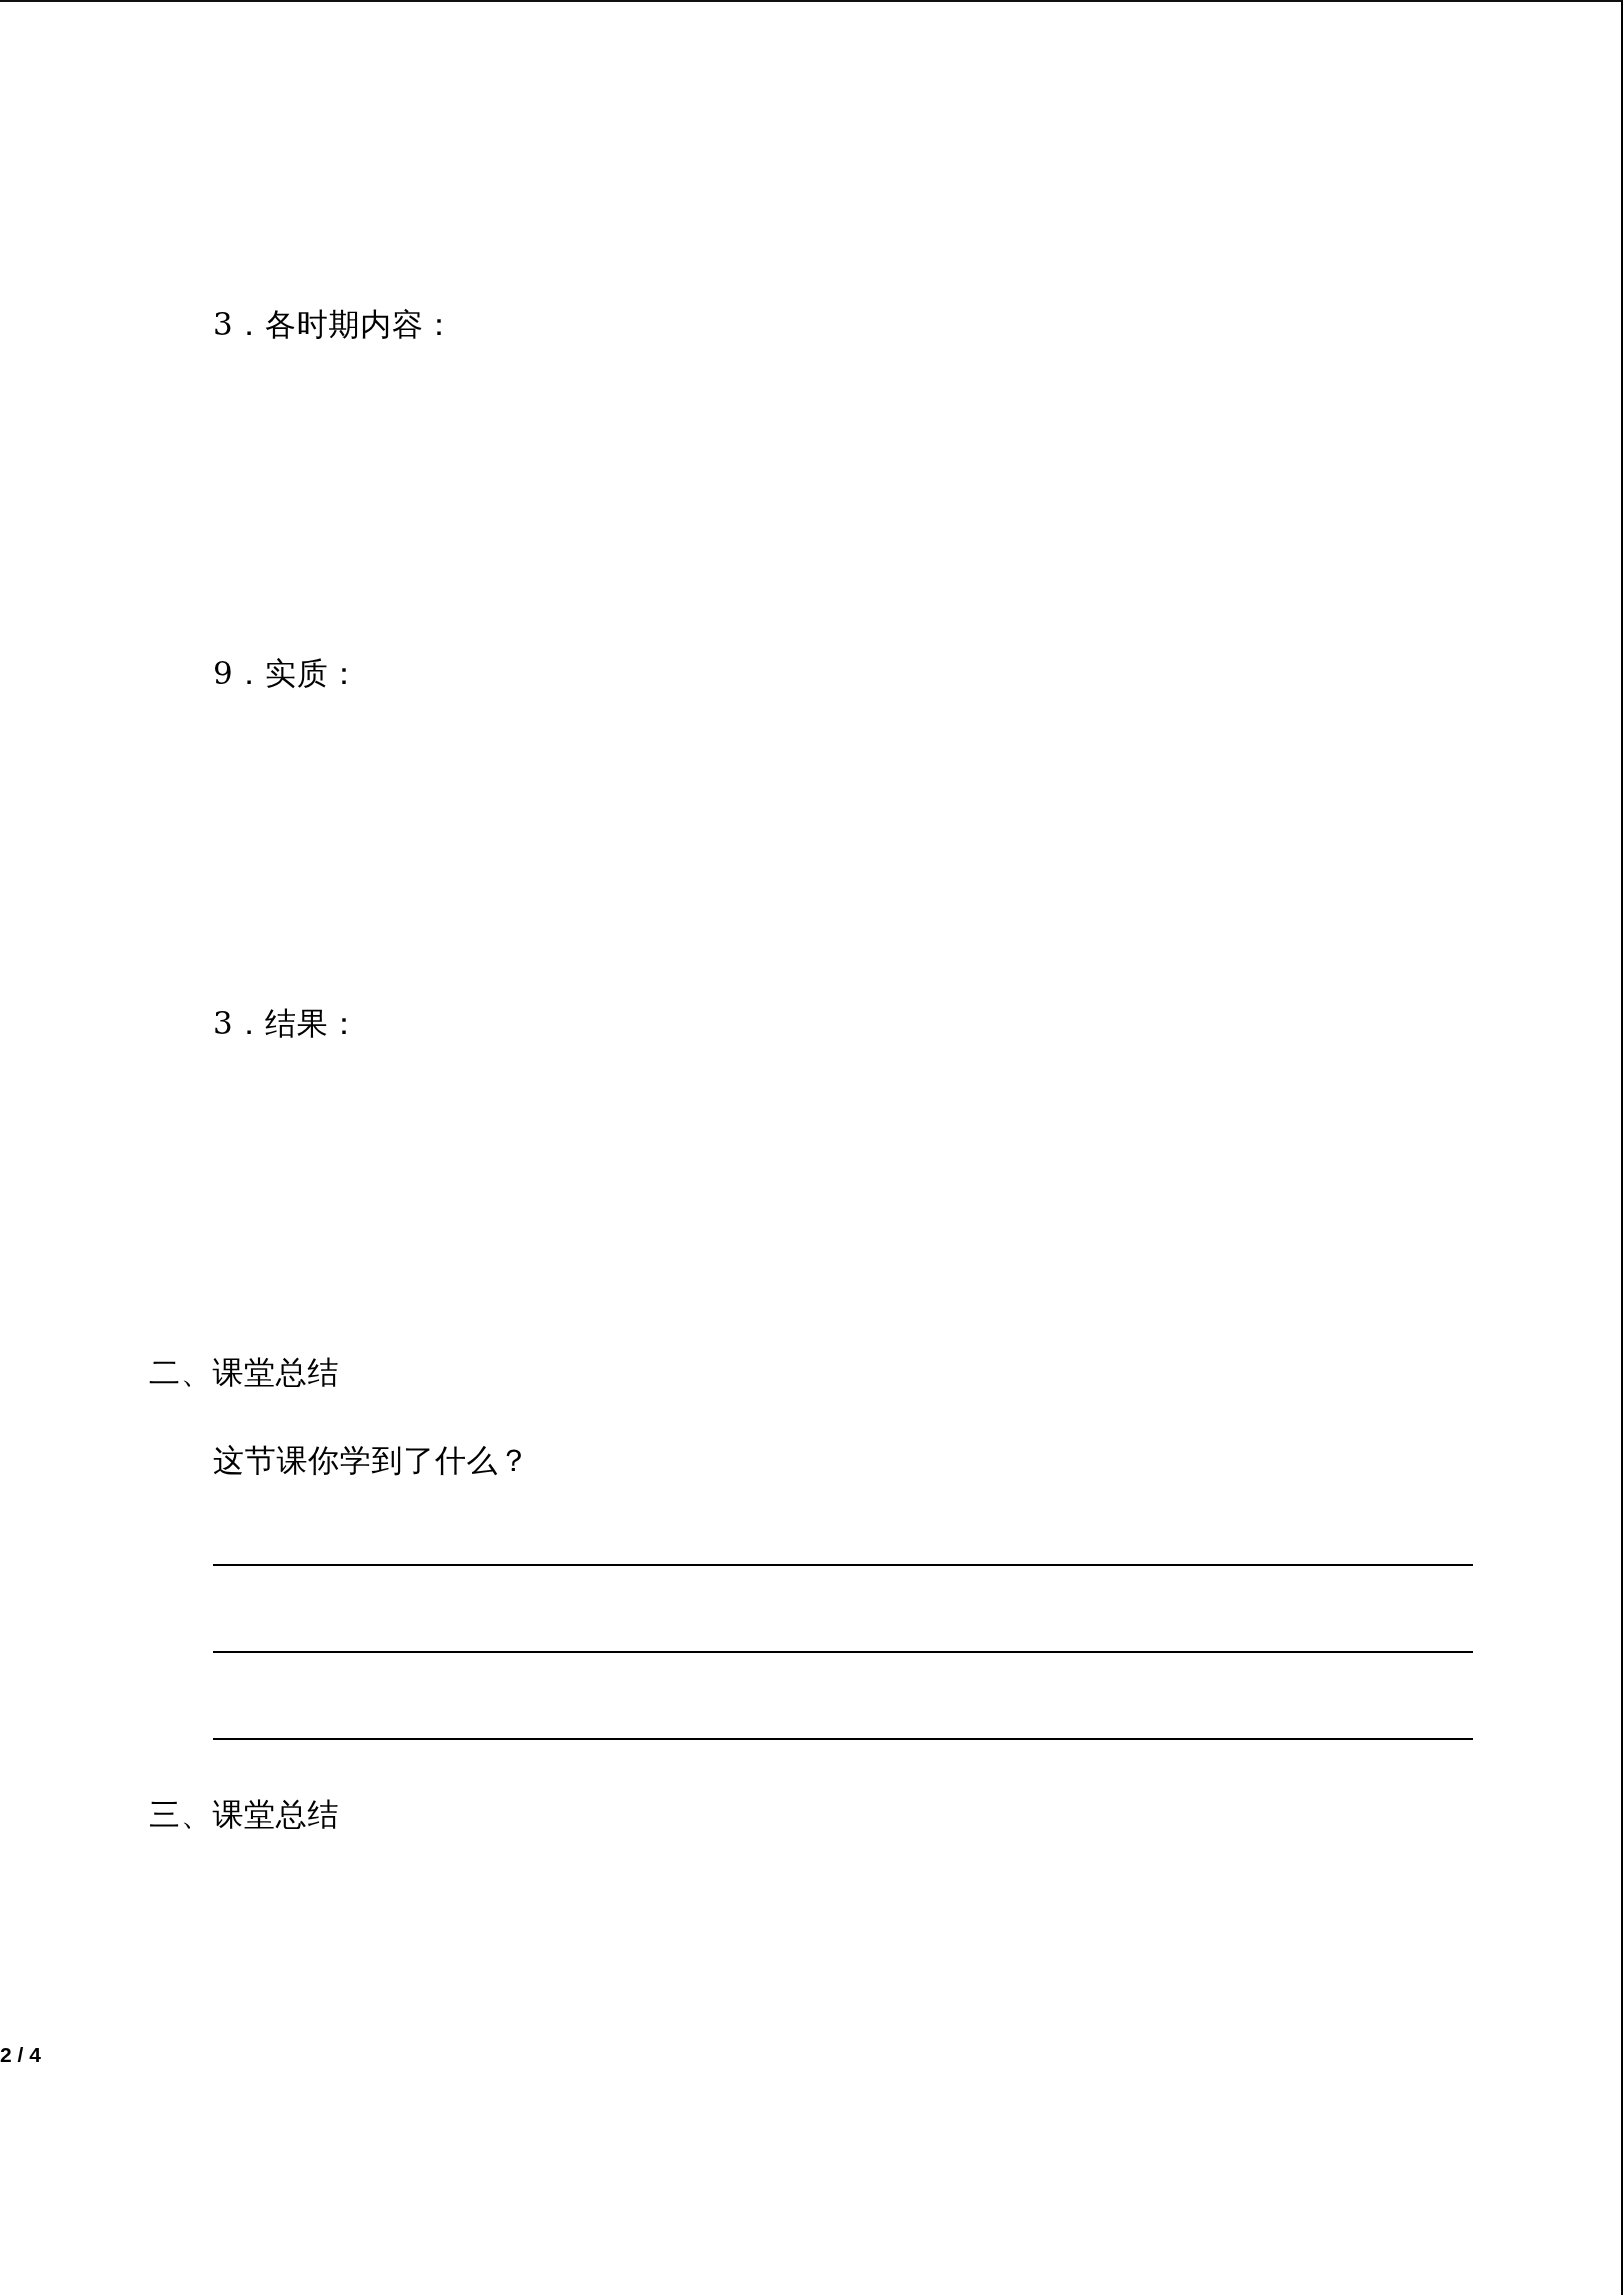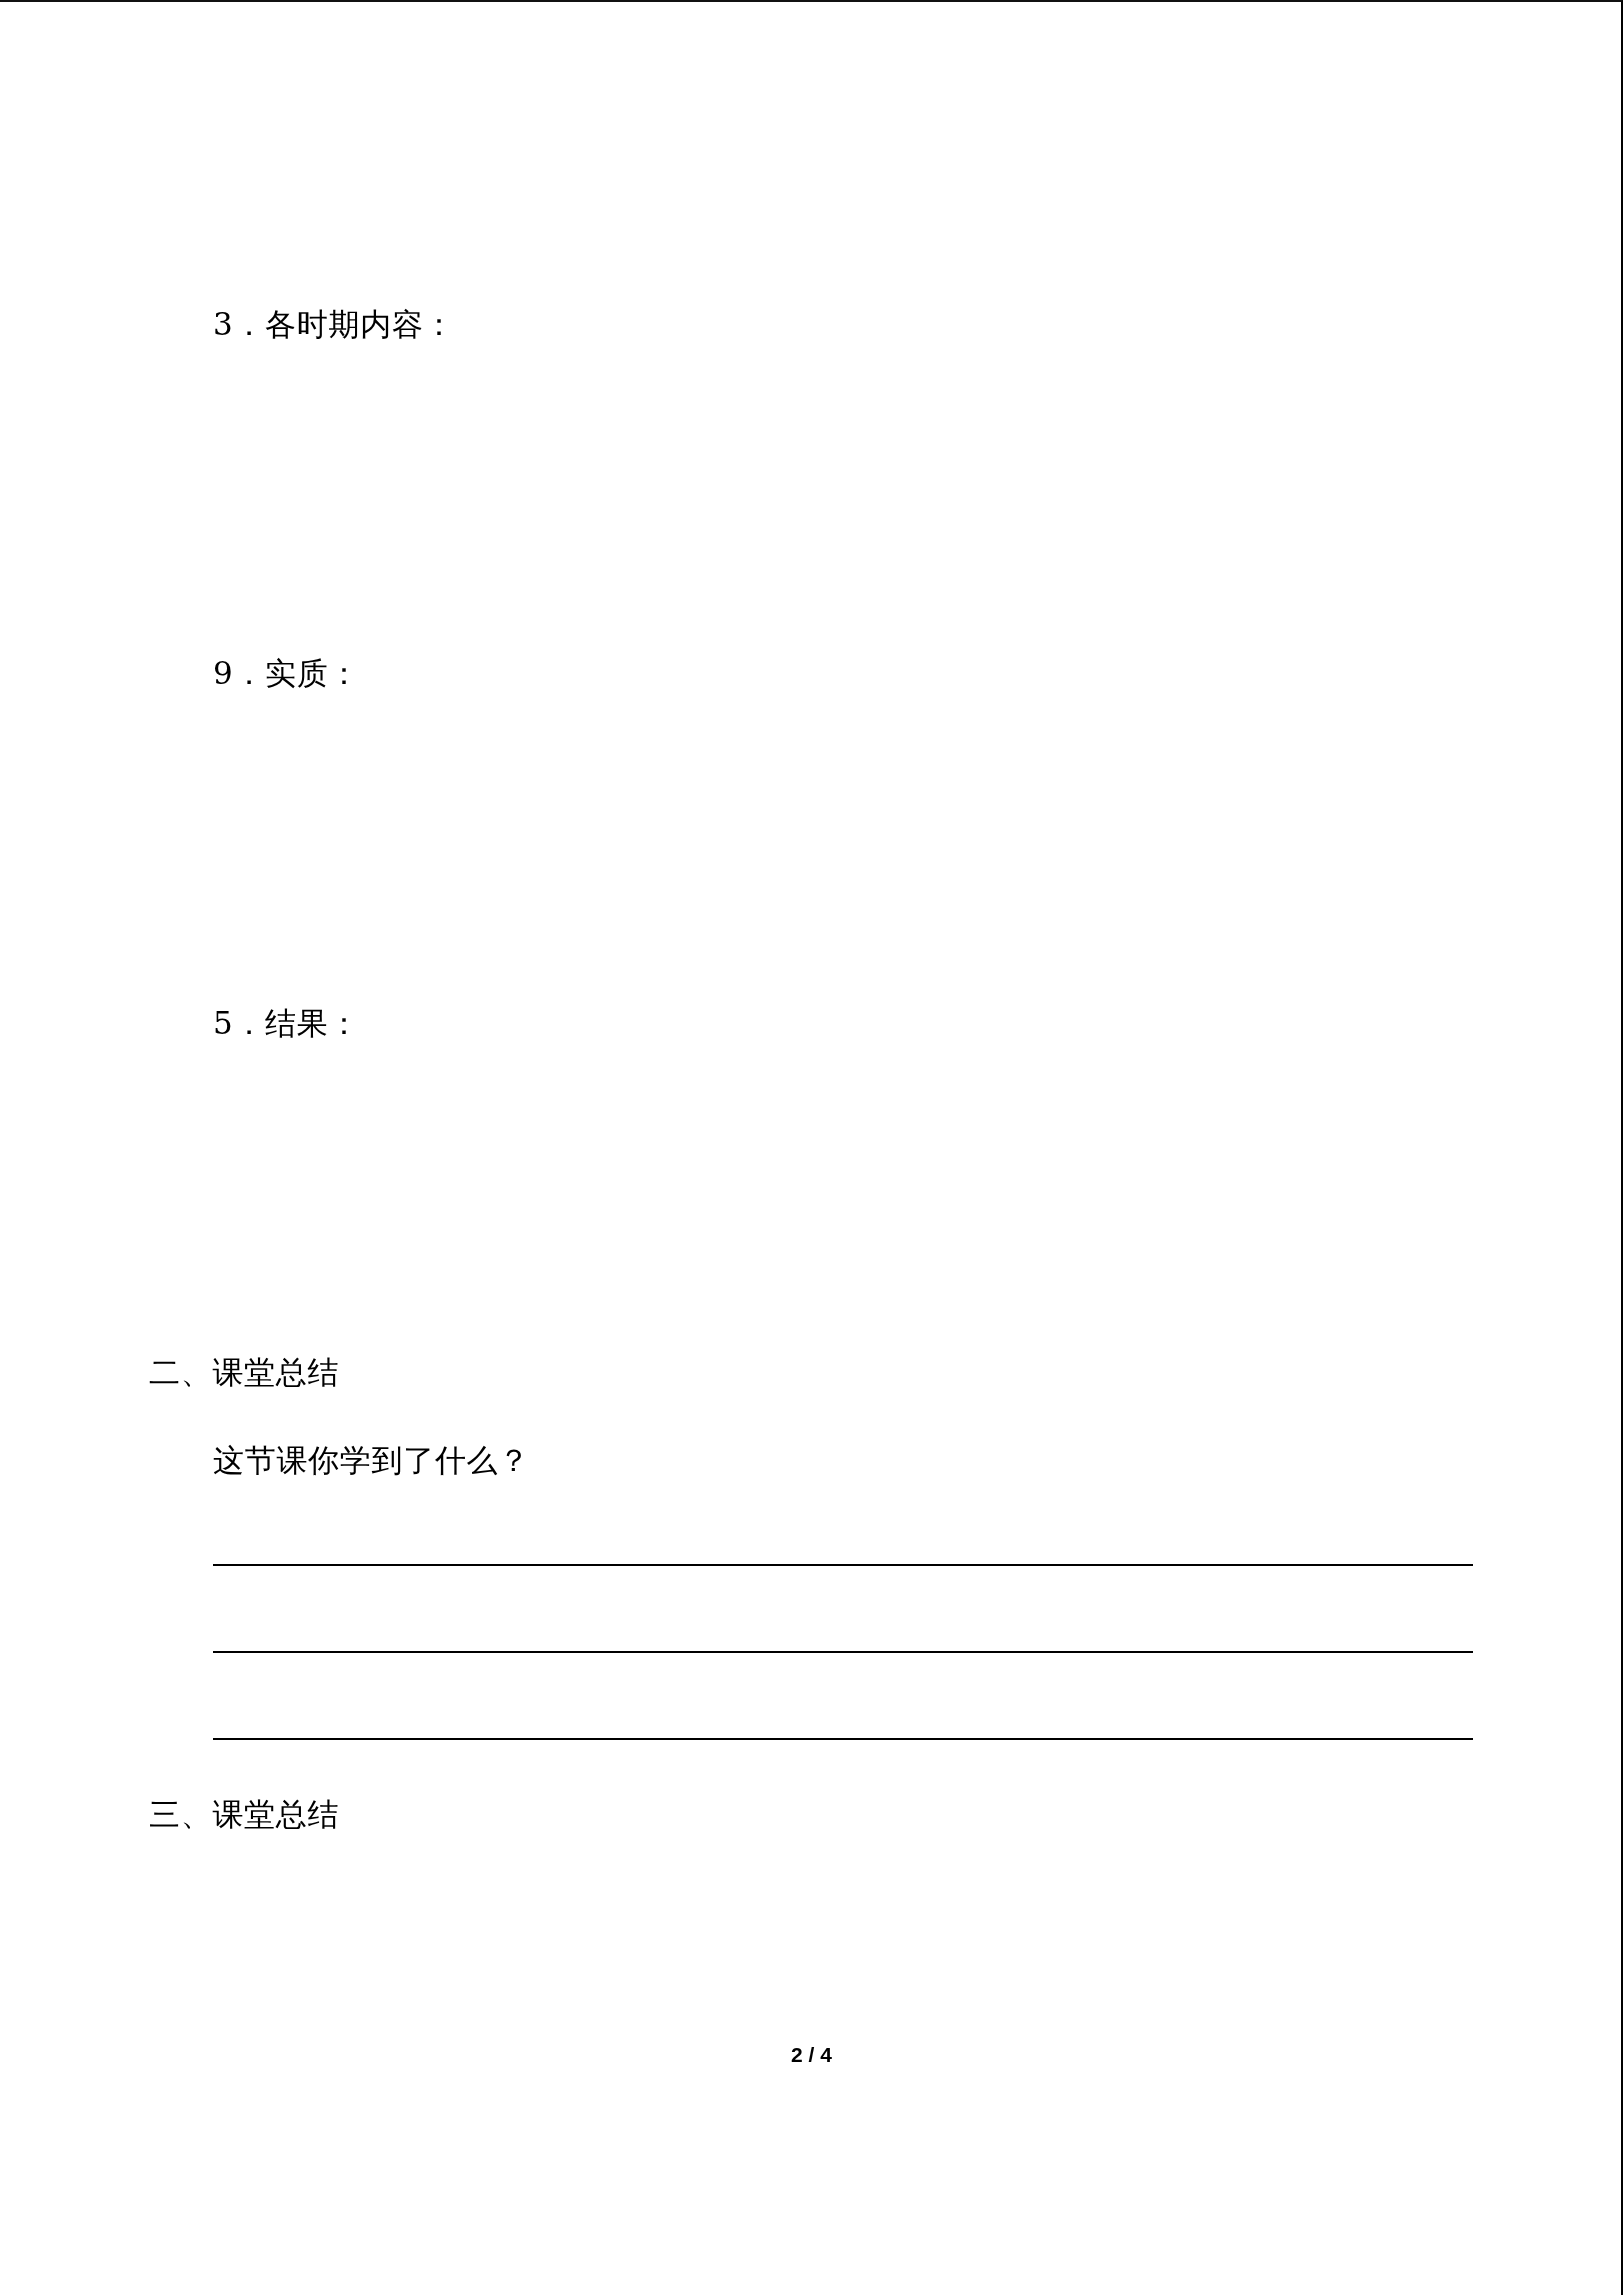--- a/index.html
+++ b/index.html
@@ -5,33 +5,33 @@
   html, body { margin: 0; padding: 0; background: #ffffff; }
   body { width: 1623px; height: 2295px; position: relative; overflow: hidden;
          font-family: "DejaVu Serif", "Liberation Serif", serif; color: #000; }
   .page { position: absolute; left: 0; top: 0; width: 1623px; height: 2295px;
           border-top: 2px solid #111; border-right: 2px solid #000; box-sizing: border-box; background:#fff; }
   .txt { position: absolute; font-size: 31px; line-height: 34px; white-space: nowrap; letter-spacing: 0.7px; }
   .rule { position: absolute; left: 213px; width: 1260px; height: 0; border-top: 2px solid #000; }
   .para { position: absolute; left: 149px; width: 1324px; font-size: 31px; line-height: 63px;
           text-align: justify; text-align-last: left; letter-spacing: 0.7px; }
   .para .indent { display: inline-block; width: 65px; }
-  .pagenum { position: absolute; left: 0; width: 1623px; top: 2041px; text-align: center;
+  .pagenum { position: absolute; left: 0; width: 1623px; top: 2041px; text-align: left;
              font-family: "Liberation Sans", "DejaVu Sans", sans-serif; font-weight: bold; font-size: 21px; }
 </style>
 </head>
 <body>
 
 <div class="page">
 
   <div class="txt" style="left:213px; top:305px;">3．各时期内容：</div>
 
   <div class="txt" style="left:213px; top:654px;">9．实质：</div>
 
-  <div class="txt" style="left:213px; top:1004px;">5．结果：</div>
+  <div class="txt" style="left:213px; top:1004px;">3．结果：</div>
 
   <div class="txt" style="left:149px; top:1353px;">二、课堂总结</div>
 
   <div class="txt" style="left:213px; top:1441px;">这节课你学到了什么？</div>
 
   <div class="rule" style="top:1562px;"></div>
   <div class="rule" style="top:1649px;"></div>
   <div class="rule" style="top:1736px;"></div>
 
   <div class="txt" style="left:149px; top:1795px;">三、课堂总结</div>

